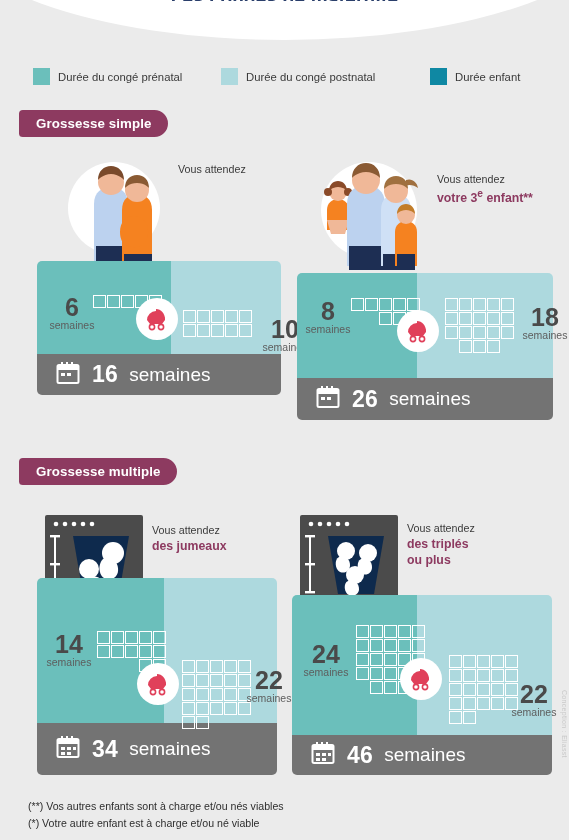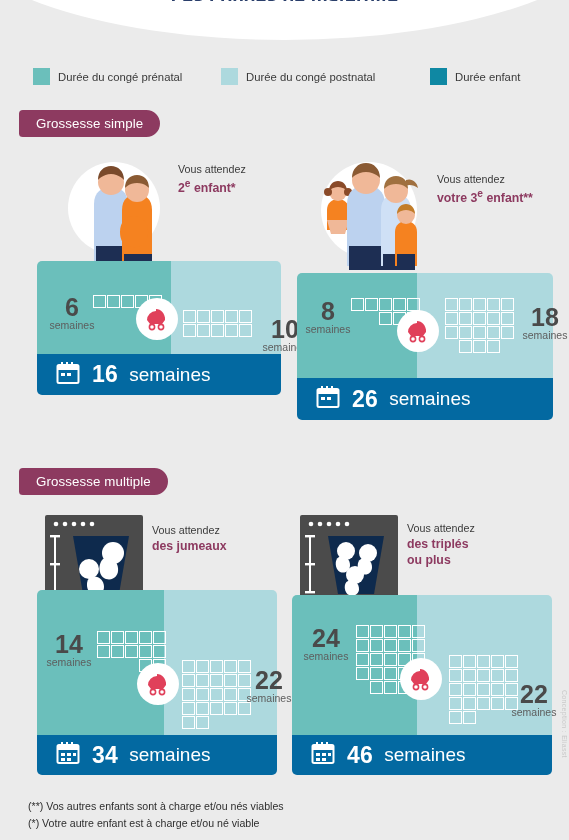--- a/index.html
+++ b/index.html
@@ -25,34 +25,34 @@
   .legend{ position:absolute; left:0; top:68px; width:569px; height:20px; }
   .legend-item{ position:absolute; display:flex; align-items:center; gap:8px; }
   .legend-sw{ width:17px; height:17px; flex:0 0 auto; }
   .legend-tx{ font-size:11.3px; color:#3a3a3a; white-space:nowrap; }
   .lg1{ left:33px; } .lg2{ left:221px; } .lg3{ left:430px; }
 
   
   .pill{
     position:absolute; height:27px; padding:0 17px;
     background:#8d3a60; color:#fff; border-radius:4px 14px 14px 4px;
-    font-size:13.3px; font-weight:normal; display:flex; align-items:center;
+    font-size:13.3px; font-weight:bold; display:flex; align-items:center;
     letter-spacing:.1px;
   }
   #pill-simple{ left:19px; top:110px; }
-  #pill-multiple{ left:19px; top:468px; }
+  #pill-multiple{ left:19px; top:458px; }
 
   
   .card{ position:absolute; }
   .card-bars{ position:absolute; left:0; bottom:0; width:100%; }
   .bar-split{ display:flex; width:100%; border-radius:5px 5px 0 0; overflow:hidden; }
   .bar-pre{ background:#6bbfbb; }
   .bar-post{ background:#add9de; }
   .bar-total{
-    background:#0369a1; border-radius:0 0 5px 5px;
+    background:#737373; border-radius:0 0 5px 5px;
     display:flex; align-items:center; gap:11px; padding-left:18px;
   }
   .total-num{ color:#fff; font-size:23px; font-weight:bold; letter-spacing:.3px; }
   .total-unit{ color:#fff; font-size:19px; font-weight:400; }
 
   
   .head{ position:absolute; display:flex; align-items:flex-start; }
   .head-txt{ padding-top:4px; }
   .head-lead{ font-size:10.7px; color:#3a3a3a; line-height:1.38; }
   .head-main{ font-size:12.3px; color:#8d3a60; font-weight:bold; line-height:1.34; }
@@ -126,21 +126,20 @@
 
         <path d="M60 52c0-11 7-16 15-16s15 5 15 16v54H60z" fill="#f58220"></path>
         <path d="M58 74c0-11 7-17 15-16 9 1 14 8 13 18-1 9-8 14-16 13-9-1-12-7-12-15z" fill="#f58220"></path>
         <circle cx="75" cy="32" r="12" fill="#f0b898"></circle>
         <path d="M63 30c0-8 5-13 12-13s12 5 12 13c0 0-4-5-12-5s-12 5-12 5z" fill="#8a5a33"></path>
         <rect x="62" y="96" width="28" height="14" fill="#1d2e53"></rect>
       </svg>
     </div>
     <div class="head-txt" style="padding-left:6px;">
       <div class="head-lead">Vous attendez</div>
-      <div class="head-main">2<sup>e</sup> enfant*</div>
     </div>
   </div>
 
   <div class="card-bars">
     <div class="bar-split" style="height:93px;">
       <div class="bar-pre" style="width:55%;"></div>
       <div class="bar-post" style="width:45%;"></div>
     </div>
     <div class="bar-total" style="height:41px;">
       <span>
@@ -339,21 +338,21 @@
       <div class="head-lead">Vous attendez</div>
       <div class="head-main">des jumeaux</div>
     </div>
   </div>
 
   <div class="card-bars">
     <div class="bar-split" style="height:145px;">
       <div class="bar-pre" style="width:53%;"></div>
       <div class="bar-post" style="width:47%;"></div>
     </div>
-    <div class="bar-total" style="height:40px;">
+    <div class="bar-total" style="height:52px;">
       <span>
         <svg width="26" height="26" viewBox="0 0 26 26">
           <rect x="2.5" y="5" width="21" height="18" rx="1.5" fill="none" stroke="#fff" stroke-width="2"></rect>
           <rect x="2.5" y="5" width="21" height="5" fill="#fff"></rect>
           <rect x="6" y="2" width="2" height="5" fill="#fff"></rect>
             <rect x="11" y="2" width="2" height="5" fill="#fff"></rect>
           <rect x="16" y="2" width="2" height="5" fill="#fff"></rect>
           <rect x="6" y="13" width="4" height="3" fill="#fff"></rect>
             <rect x="12" y="13" width="4" height="3" fill="#fff"></rect>
           <rect x="18" y="13" width="3" height="3" fill="#fff"></rect>
@@ -475,21 +474,21 @@
           <rect x="18" y="13" width="3" height="3" fill="#fff"></rect>
           <rect x="6" y="18" width="4" height="3" fill="#fff"></rect>
             <rect x="12" y="18" width="4" height="3" fill="#fff"></rect>
         </svg>
       </span>
       <span class="total-num">46</span>
       <span class="total-unit">semaines</span>
     </div>
   </div>
 
-  <div class="wk" style="left:-2px; top:112px; width:72px;">
+  <div class="wk" style="left:-2px; top:128px; width:72px;">
     <div class="wk-num">24</div>
     <div class="wk-unit">semaines</div>
   </div>
 
   <div class="grid" style="left:64px; top:110px; grid-template-columns:repeat(5,13px); grid-auto-rows:13px;">
     <i></i>
       <i></i>
       <i></i>
       <i></i>
       <i></i>

